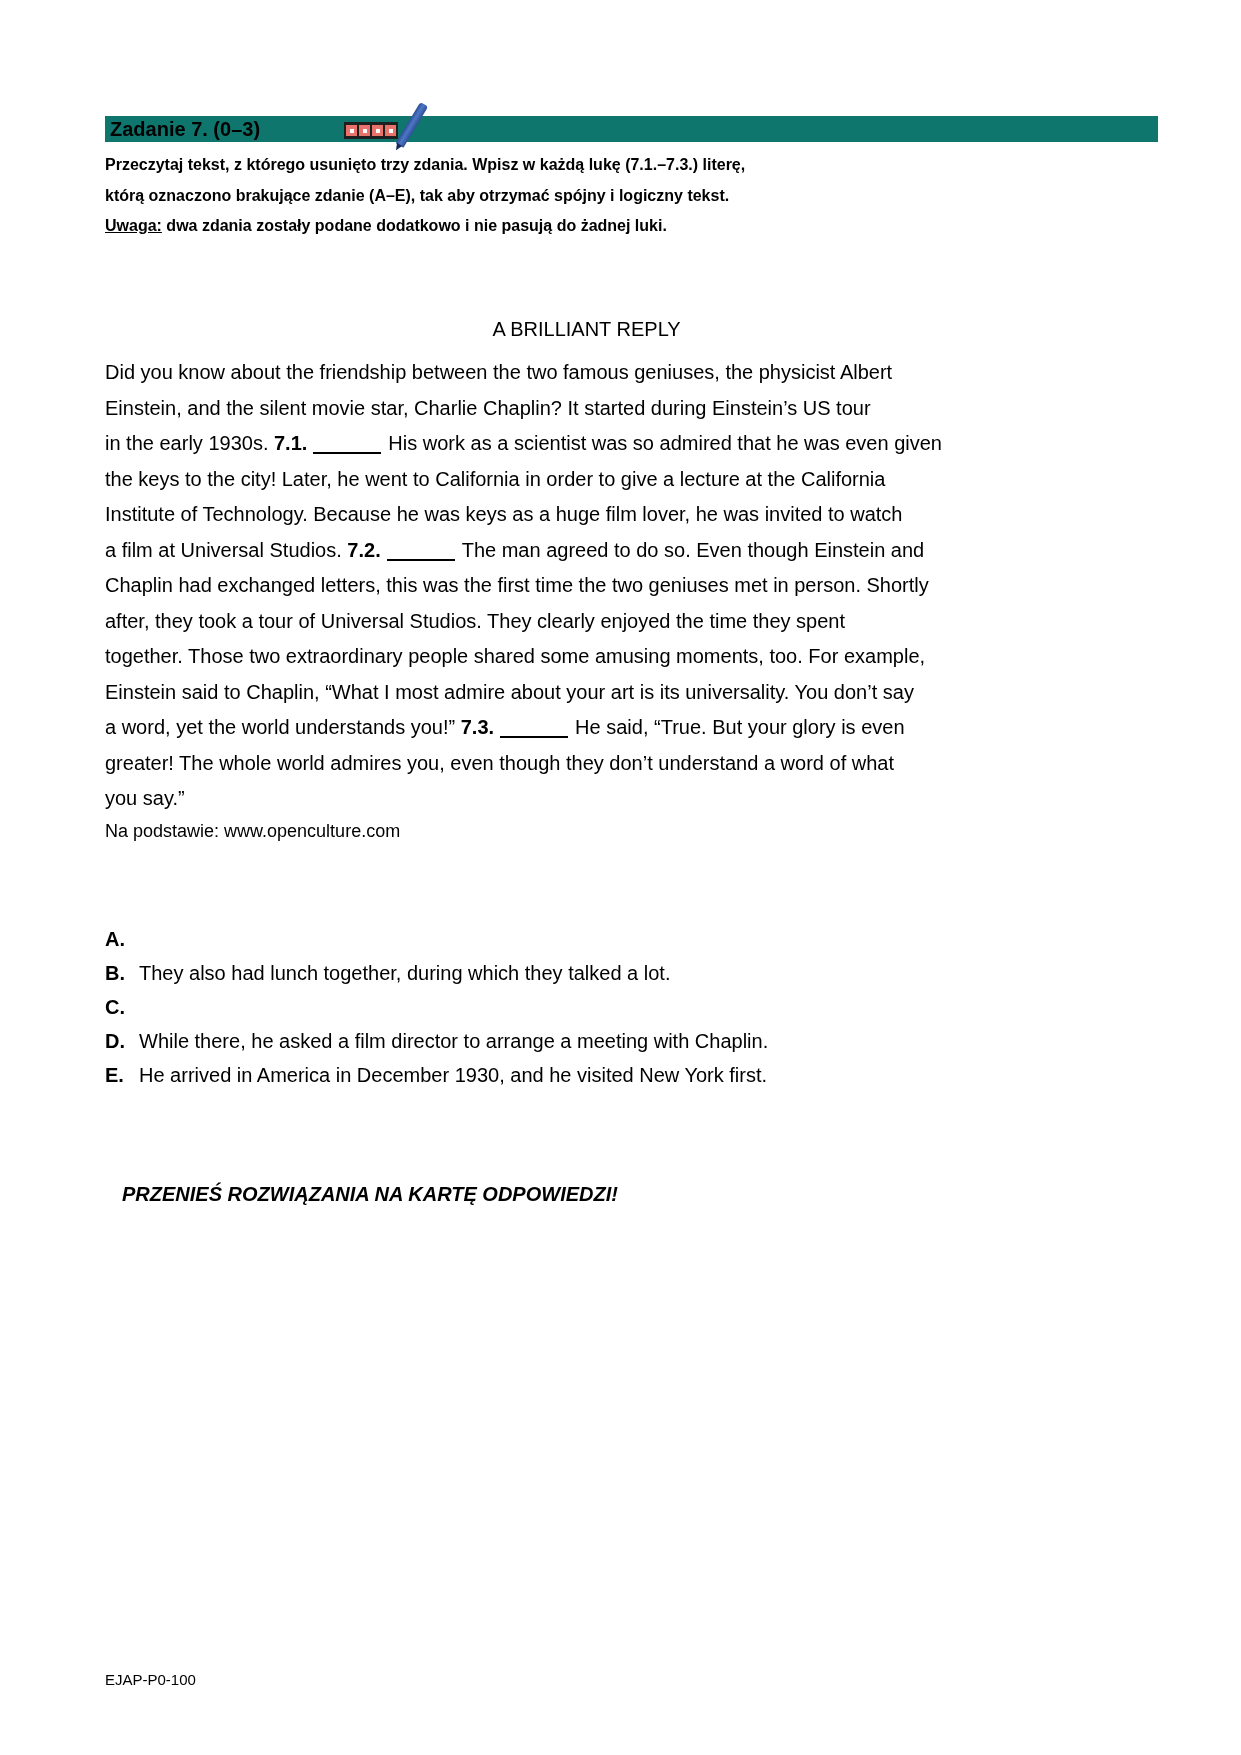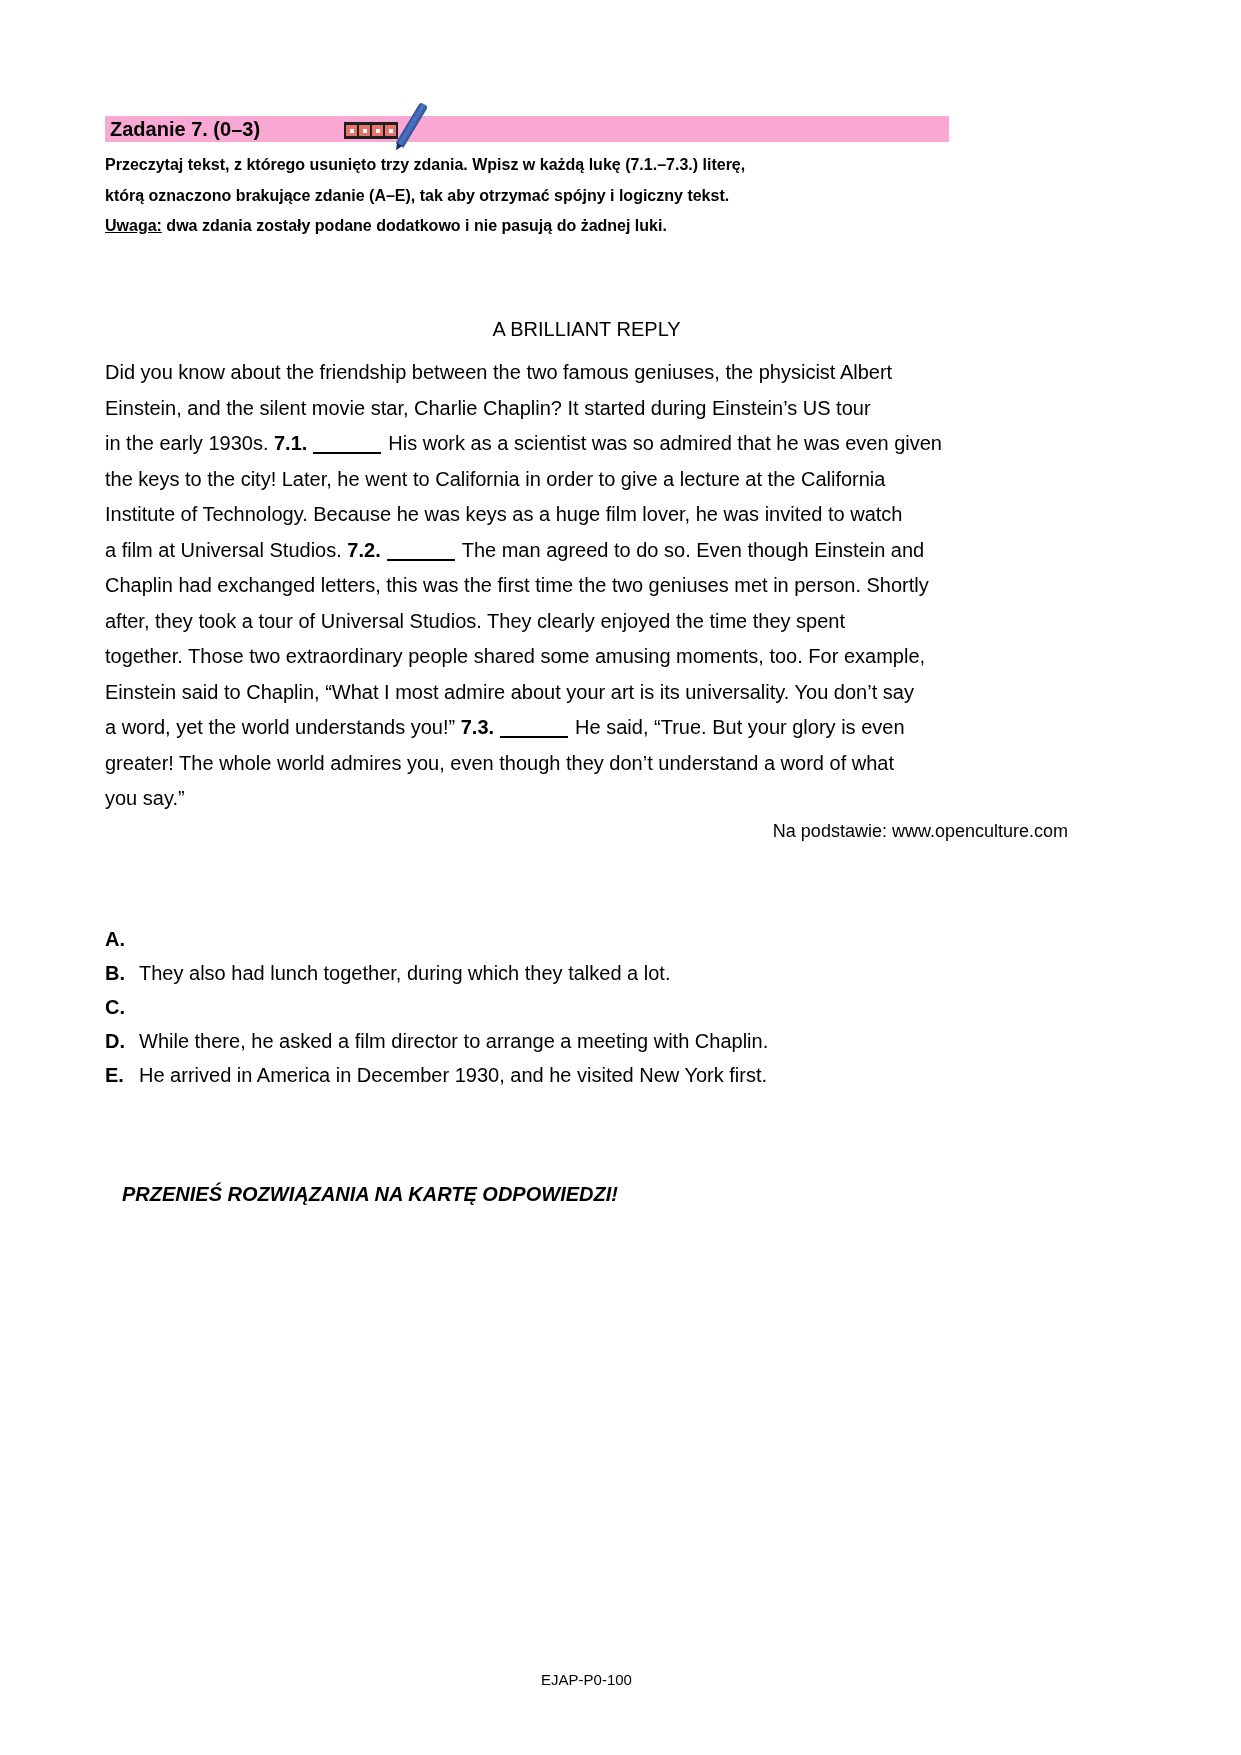--- a/index.html
+++ b/index.html
@@ -7,22 +7,22 @@
     position:relative;
     width:1241px;height:1755px;
     background:#ffffff;
     font-family:"Liberation Sans", sans-serif;
     color:#000;
     overflow:hidden;
   }
   .b{font-weight:bold;}
   
   .task-bar{
-    position:absolute;left:105px;top:116px;width:844px;height:26px;
-    background:#f9a8d4;
+    position:absolute;left:105px;top:116px;width:1053px;height:26px;
+    background:#0f766e;
   }
   .task-bar .hdr{
     position:absolute;left:5px;top:1px;
     font-size:20px;font-weight:bold;line-height:24px;white-space:nowrap;
   }
   .boxes{
     position:absolute;left:239px;top:6px;height:17px;
     background:#1f1f1f;display:flex;align-items:center;gap:2px;padding:0 2px;
   }
   .boxes .sq{
@@ -57,39 +57,39 @@
     font-size:20px;line-height:35.5px;
   }
   .pline{white-space:nowrap;}
   .gap{
     display:inline-block;width:68px;height:22px;
     border-bottom:2px solid #000;
     margin:0 7px 0 6px;vertical-align:-4px;
   }
   .source{
     position:absolute;left:105px;top:821px;width:963px;
-    text-align:right;font-size:18px;line-height:20px;
+    font-size:18px;line-height:20px;
   }
   
   .options{position:absolute;left:105px;top:922px;width:930px;font-size:20px;}
   .opt{display:flex;line-height:34px;white-space:nowrap;}
   .opt .letter{font-weight:bold;width:34px;flex:0 0 34px;}
   
   .transfer{
     position:absolute;left:122px;top:1182px;width:963px;
     font-size:20px;font-weight:bold;font-style:italic;line-height:24px;
   }
   
   .footer-page{
     position:absolute;left:105px;top:1752px;width:963px;
     text-align:center;font-size:19px;line-height:22px;
   }
   .footer-code{
     position:absolute;left:105px;top:1671px;width:963px;
-    text-align:center;font-size:15px;line-height:18px;
+    text-align:left;font-size:15px;line-height:18px;
   }
 </style>
 </head>
 <body>
 
 <div class="page">
 
   <div class="task-bar">
     <span class="hdr">Zadanie 7. (0–3)</span>
     <span class="boxes">

